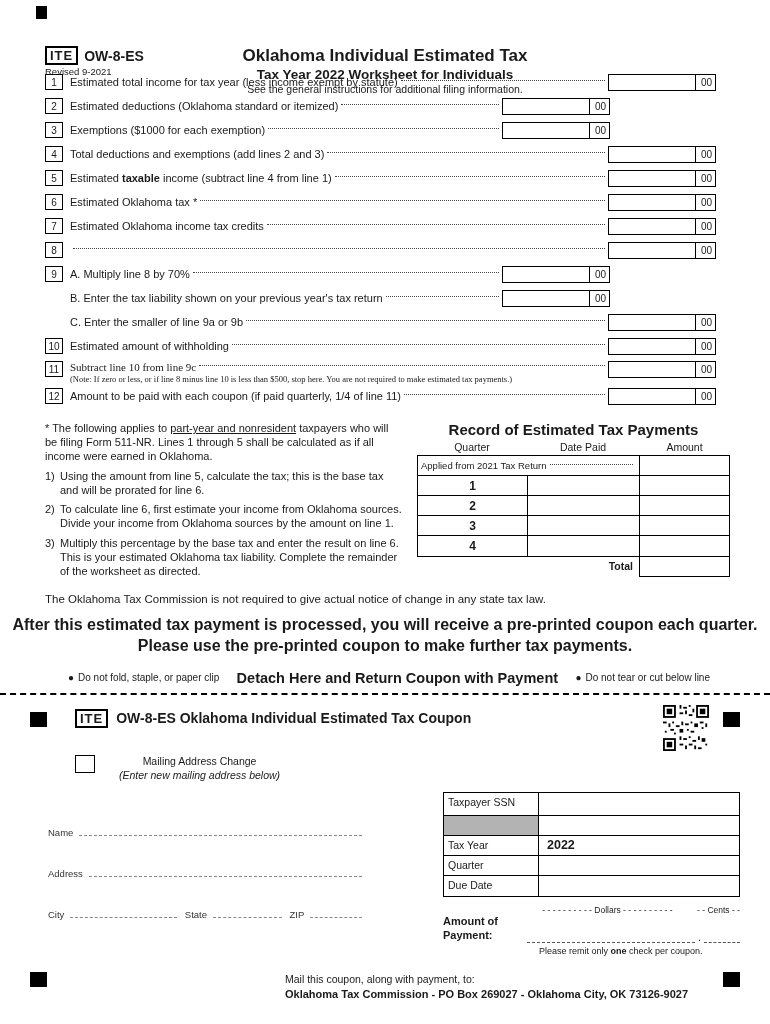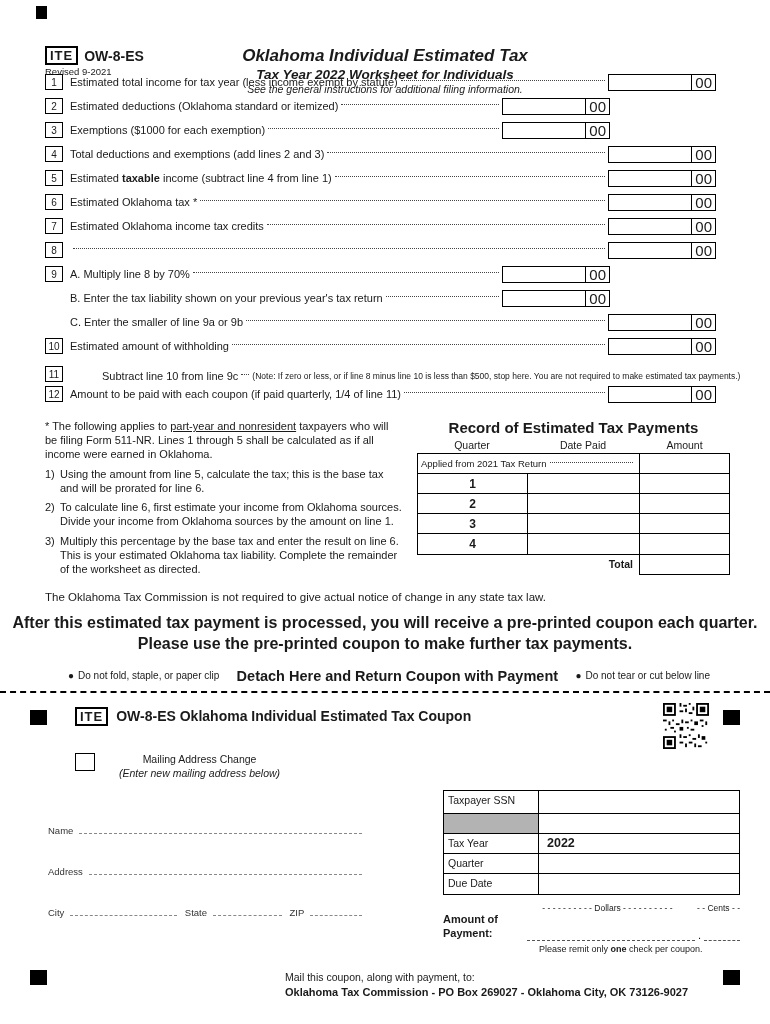--- a/index.html
+++ b/index.html
@@ -11,48 +11,48 @@
   .reg-mark { width:17px; height:15px; background:#000; flex:none; }
   .page-mark { position:absolute; top:6px; left:36px; width:11px; height:13px; background:#000; }
 
   
   .header { position:relative; padding-top:46px; height:62px; }
   .logo-block { position:absolute; left:45px; top:46px; }
   .logo-row { display:flex; align-items:center; gap:6px; }
   .ite-box { border:2px solid #000; font-weight:bold; font-size:13px; padding:0 3px; letter-spacing:1px; }
   .form-number { font-weight:bold; font-size:14px; }
   .revised { font-size:9.5px; margin-top:1px; }
-  .header-center { width:460px; margin:0 auto; text-align:center;font-style:italic; }
+  .header-center { width:460px; margin:0 auto; text-align:center; }
   .title { font-size:17px; font-weight:bold; }
   .subtitle { font-size:13.5px; font-weight:bold; margin-top:1px; }
   .see-note { font-size:10.5px; margin-top:1px; }
 
   
   .worksheet { margin:8px 54px 0 45px; }
   .ws-row { display:flex; align-items:center; min-height:24px; }
-  .ws-row.top { align-items:flex-end; padding-top:3px;gap:32px; }
+  .ws-row.top { align-items:flex-start; padding-top:3px; }
   .ws-num {
     width:18px; height:16px; border:1px solid #000; flex:none;
     display:flex; align-items:center; justify-content:center;
     font-size:10px; margin-right:7px;
   }
   .ws-num.empty { border-color:transparent; }
   .ws-label { font-size:11px; white-space:nowrap; }
   .ws-label b { font-weight:bold; }
   .leader { flex:1; border-bottom:1.6px dotted #444; margin:0 3px 4px 3px; min-width:8px; }
   .amt-box {
     width:108px; height:17px; border:1px solid #000; flex:none;
-    display:flex; align-items:stretch; justify-content:flex-end; font-size:15px;
+    display:flex; align-items:stretch; justify-content:flex-end; font-size:10px;
   }
   .amt-box .cents {
     border-left:1px solid #000; min-width:20px; display:flex;
     align-items:center; justify-content:flex-end; padding:0 3px;
   }
   .spacer-right { width:106px; flex:none; }
-  .ws-mid { flex:1; display:flex; flex-direction:row; }
+  .ws-mid { flex:1; display:flex; flex-direction:column;font-family:Liberation Serif, serif; }
   .ws-mid .line1 { display:flex; align-items:center; }
   .ws-note { font-size:8.5px; margin-top:1px; white-space:nowrap; }
 
   
   .two-col { display:flex; margin:13px 40px 0 45px; gap:14px; }
   .notes-col { width:358px; font-size:11px; line-height:1.28; }
   .star-para { margin-bottom:6px; }
   .star-para .ul { text-decoration:underline; }
   .note-item { display:flex; margin-bottom:5px; }
   .note-item .inum { width:15px; flex:none; }

